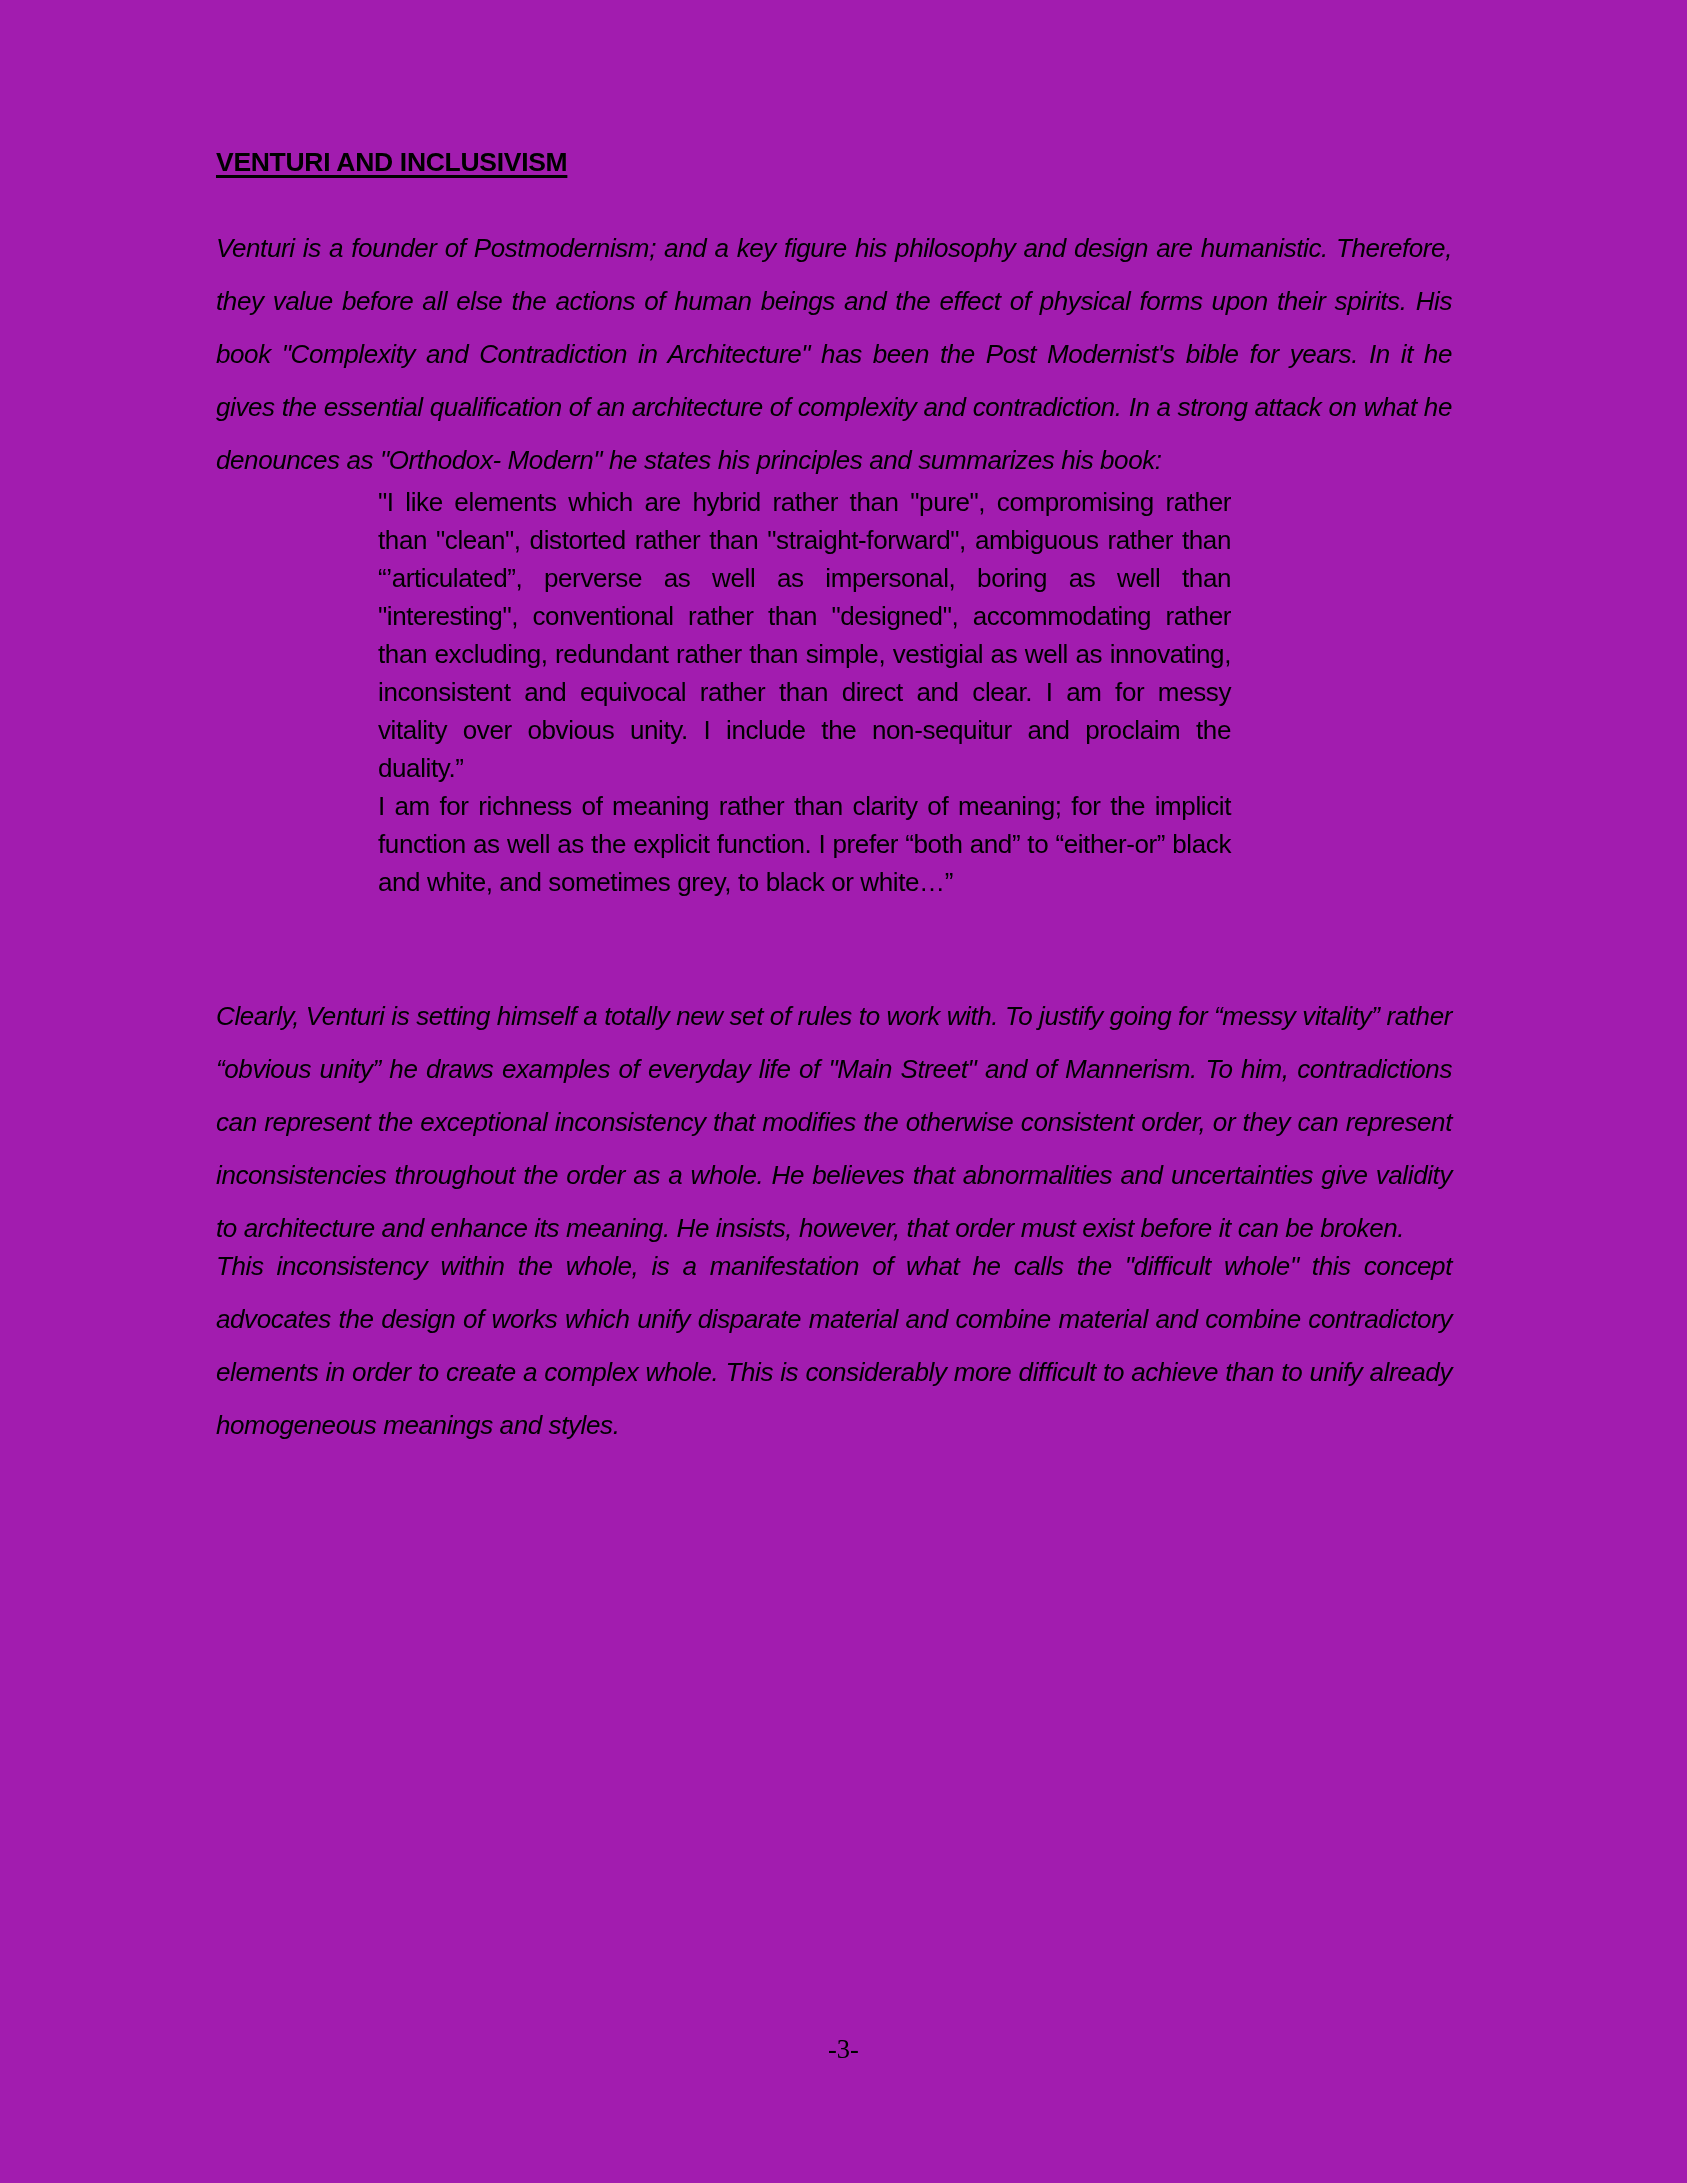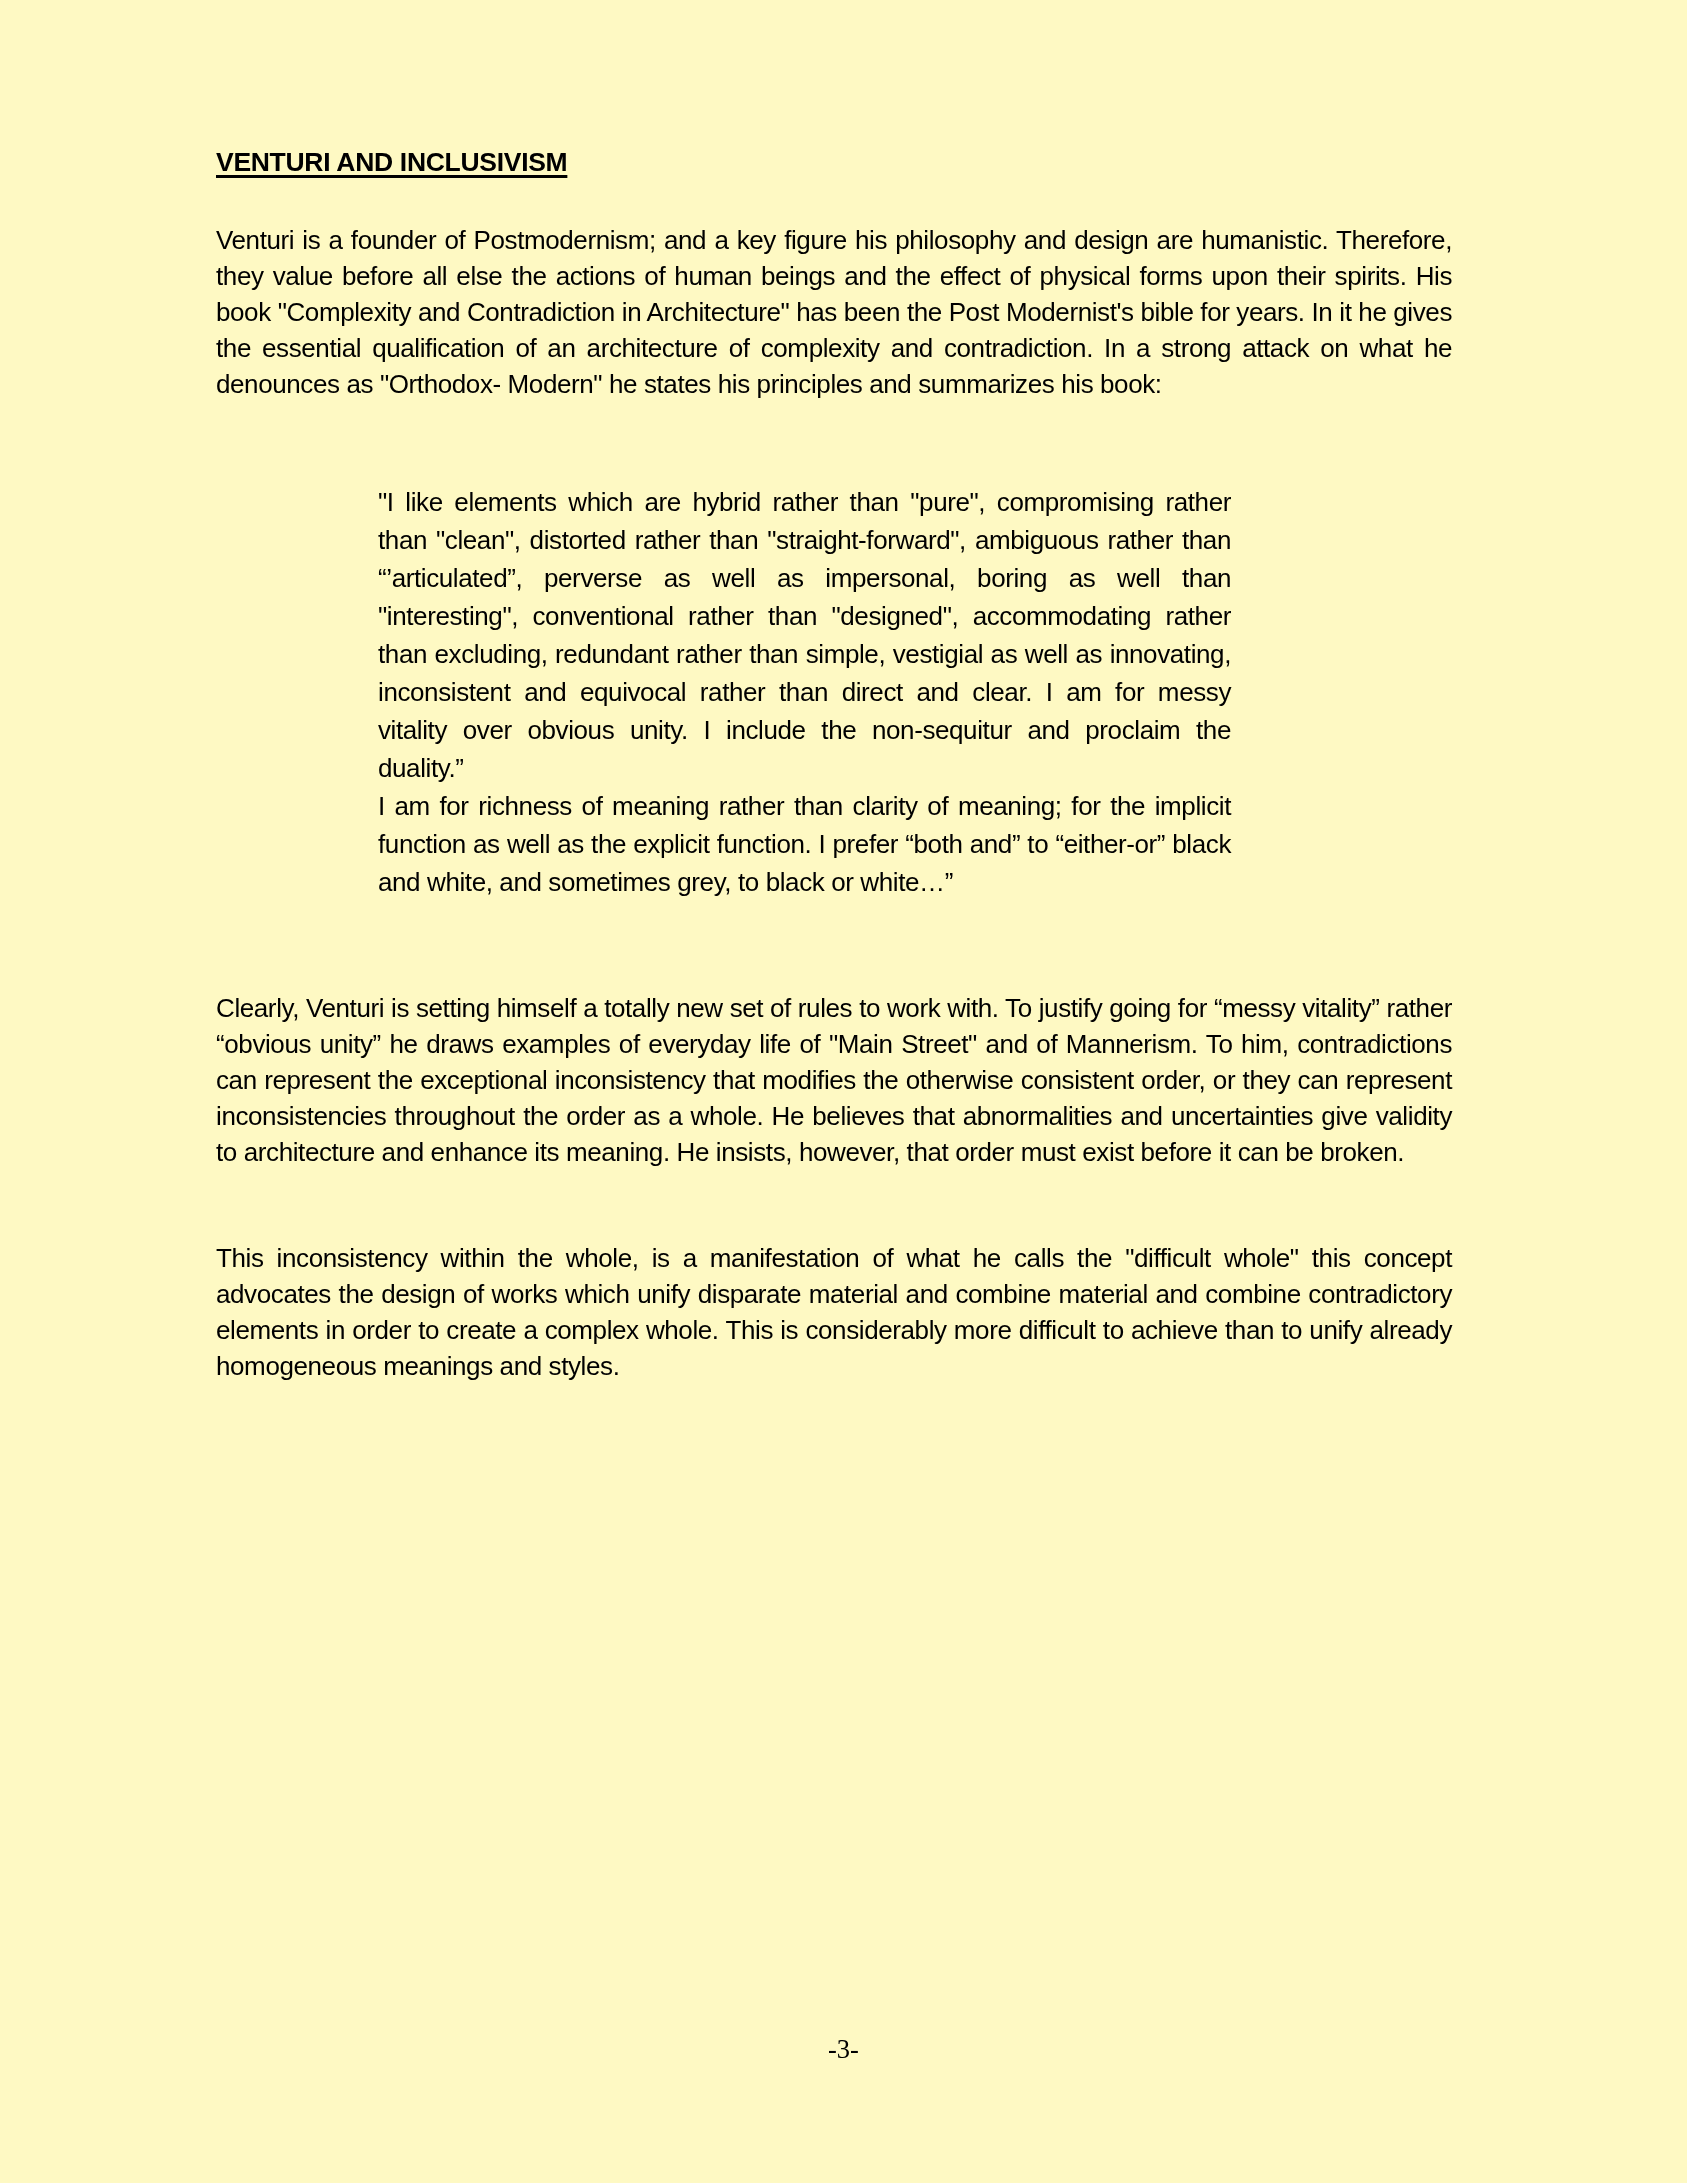--- a/index.html
+++ b/index.html
@@ -1,33 +1,34 @@
 <!DOCTYPE html>
 <html style="font-size:10.6px"><head>
   <meta charset="utf-8">
   <style>
     html, body { margin: 0; padding: 0; background: #ffffff; }
     body { width: 1687px; height: 2183px; position: relative; overflow: hidden; }
     .page {
       position: absolute; left: 0; top: 0; width: 1687px; height: 2183px;
-      background: #fef9c3; color: #000000;
+      background: #a21caf; color: #000000;
       font-family: "Liberation Sans", "DejaVu Sans", sans-serif;
     }
     .heading {
       position: absolute; left: 216px; top: 147px;
       font-size: 26.5px; font-weight: bold; text-decoration: underline;
       text-decoration-thickness: 2.6px; text-underline-offset: 4px;
       letter-spacing: -0.3px;
       margin: 0;
     }
     .para {
       position: absolute; left: 216px; width: 1236px;
-      font-size: 26px; line-height: 36px;
+      font-size: 26px; line-height: 53px;
       text-align: justify; margin: 0;
       letter-spacing: -0.4px;
+      font-style: italic;
     }
     .quote {
       position: absolute; left: 378px; width: 853px;
       font-size: 26px; line-height: 38px;
       text-align: justify; margin: 0;
       letter-spacing: -0.4px;
     }
     .quote .qline { display: block; }
     .page-number {
       position: absolute; left: 0; width: 1687px; top: 2034px;

